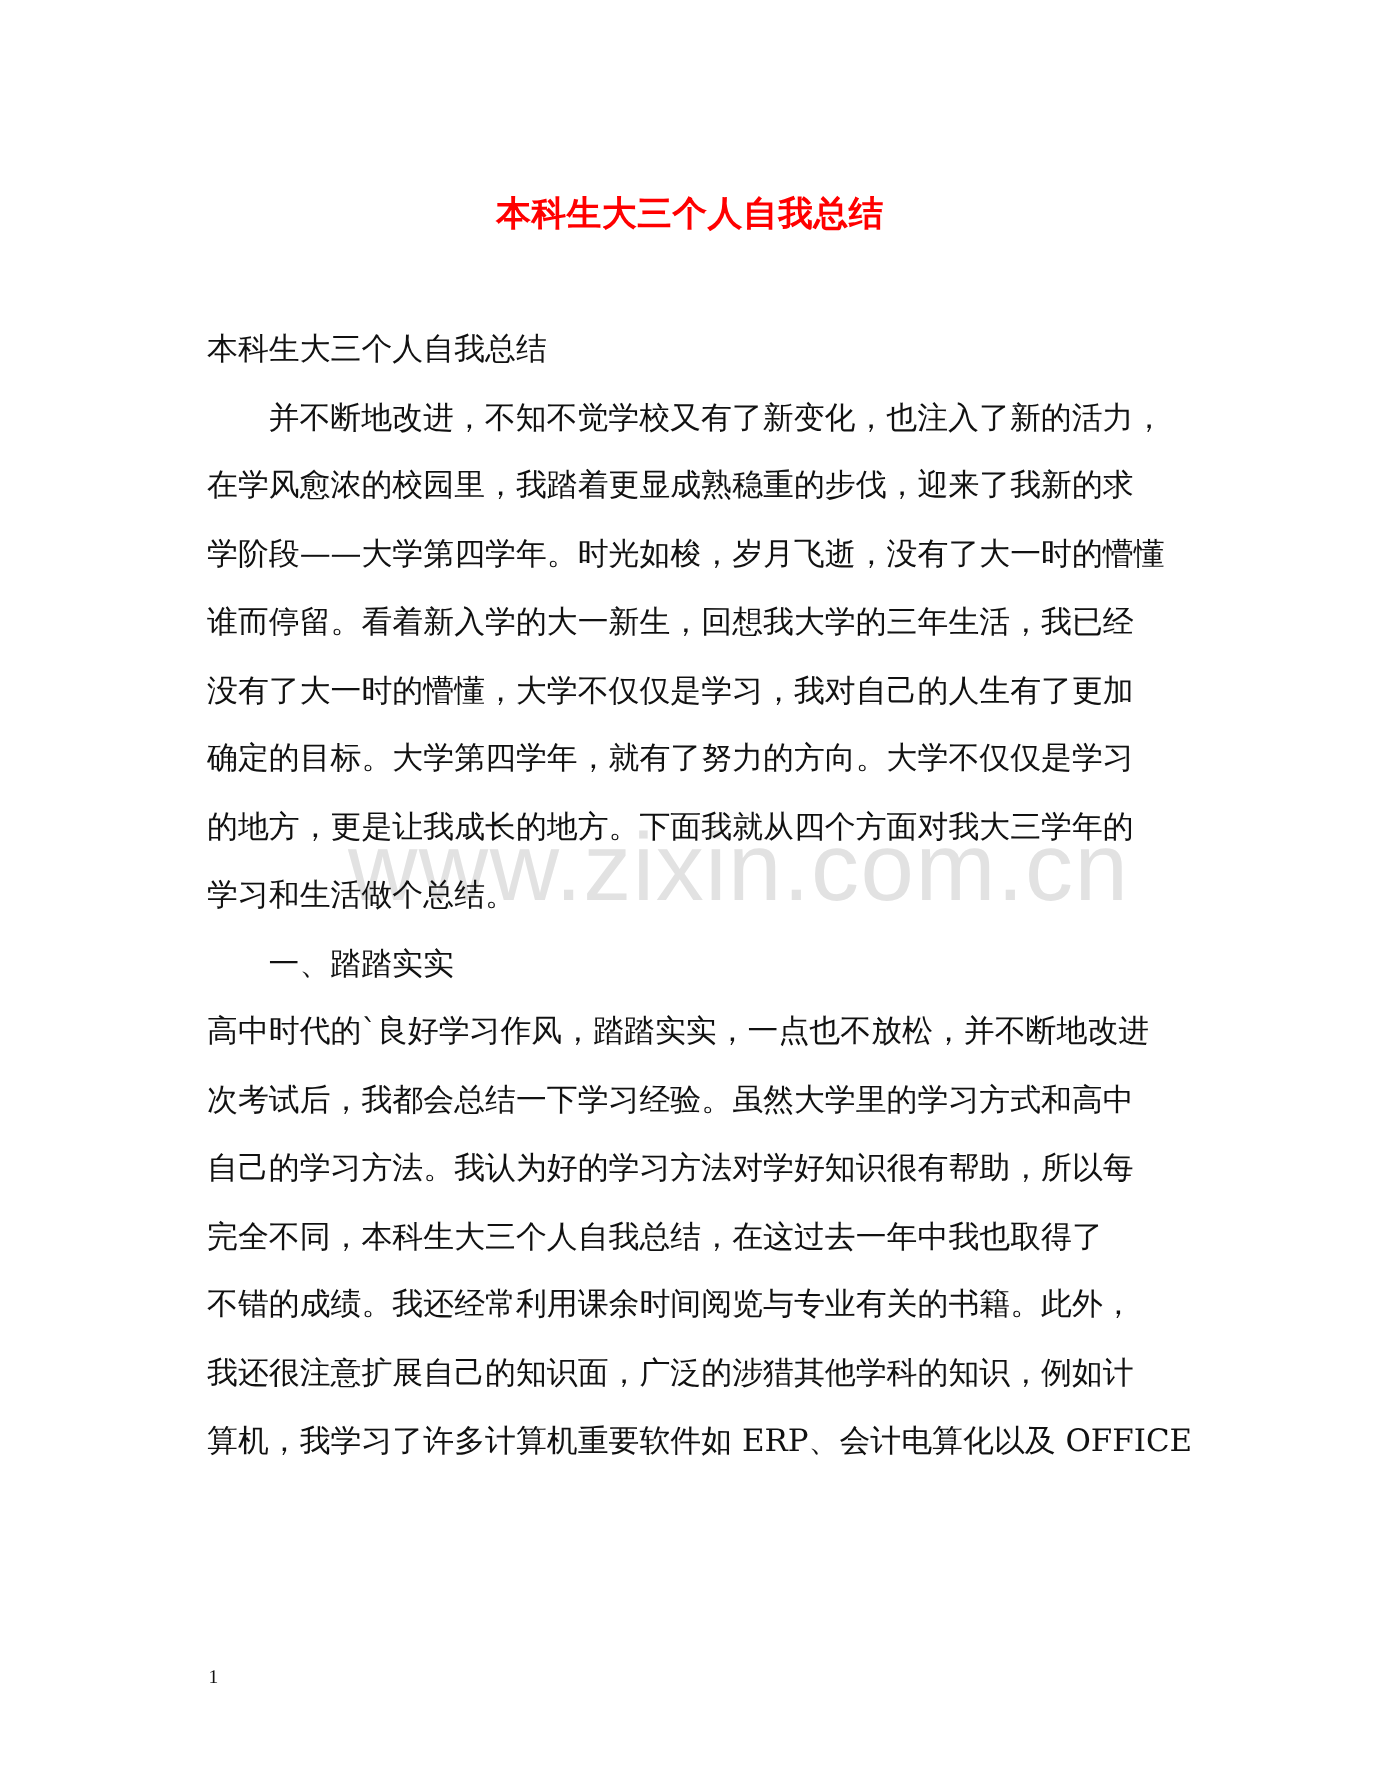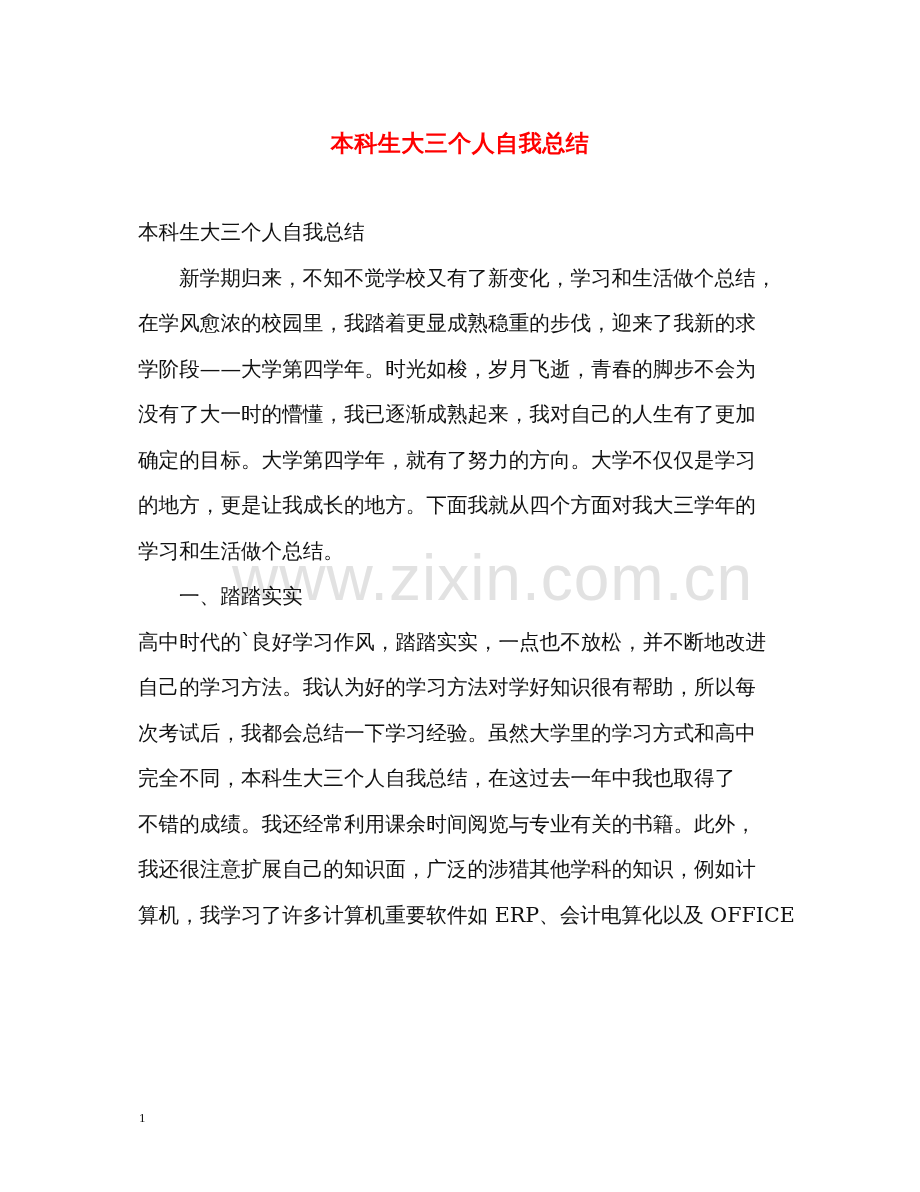--- a/index.html
+++ b/index.html
@@ -81,31 +81,32 @@
 <body>
 
 <div class="page">
 
   <h1 class="doc-title">本科生大三个人自我总结</h1>
 
   <div class="watermark">www.zixin.com.cn</div>
 
   <div class="body-text">
     <span class="line">本科生大三个人自我总结</span>
-    <span class="line indent">新学期归来，不知不觉学校又有了新变化，学习和生活做个总结，</span>
+    <span class="line indent">并不断地改进，不知不觉学校又有了新变化，也注入了新的活力，</span>
     <span class="line">在学风愈浓的校园里，我踏着更显成熟稳重的步伐，迎来了我新的求</span>
-    <span class="line">学阶段——大学第四学年。时光如梭，岁月飞逝，青春的脚步不会为</span>
-    <span class="line">没有了大一时的懵懂，我已逐渐成熟起来，我对自己的人生有了更加</span>
+    <span class="line">学阶段——大学第四学年。时光如梭，岁月飞逝，没有了大一时的懵懂</span>
+    <span class="line">谁而停留。看着新入学的大一新生，回想我大学的三年生活，我已经</span>
+    <span class="line">没有了大一时的懵懂，大学不仅仅是学习，我对自己的人生有了更加</span>
     <span class="line">确定的目标。大学第四学年，就有了努力的方向。大学不仅仅是学习</span>
     <span class="line">的地方，更是让我成长的地方。下面我就从四个方面对我大三学年的</span>
     <span class="line">学习和生活做个总结。</span>
     <span class="line indent">一、踏踏实实</span>
     <span class="line">高中时代的`良好学习作风，踏踏实实，一点也不放松，并不断地改进</span>
+    <span class="line">次考试后，我都会总结一下学习经验。虽然大学里的学习方式和高中</span>
     <span class="line">自己的学习方法。我认为好的学习方法对学好知识很有帮助，所以每</span>
-    <span class="line">次考试后，我都会总结一下学习经验。虽然大学里的学习方式和高中</span>
     <span class="line">完全不同，本科生大三个人自我总结，在这过去一年中我也取得了</span>
     <span class="line">不错的成绩。我还经常利用课余时间阅览与专业有关的书籍。此外，</span>
     <span class="line">我还很注意扩展自己的知识面，广泛的涉猎其他学科的知识，例如计</span>
     <span class="line">算机，我学习了许多计算机重要软件如 ERP、会计电算化以及 OFFICE</span>
   </div>
 
   <div class="page-number">1</div>
 
 </div>
 

